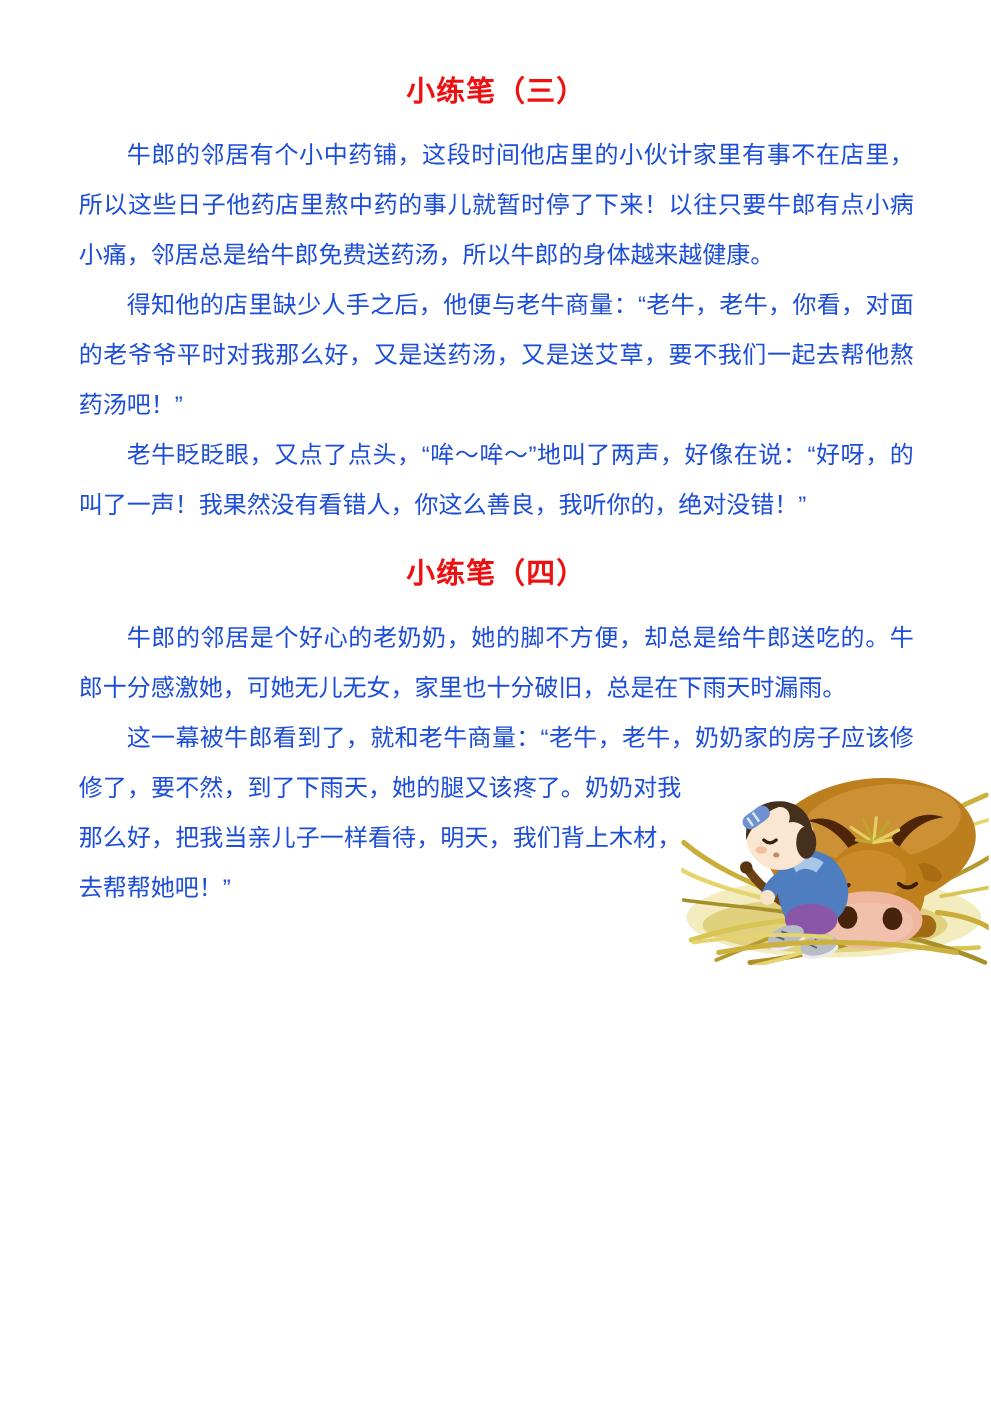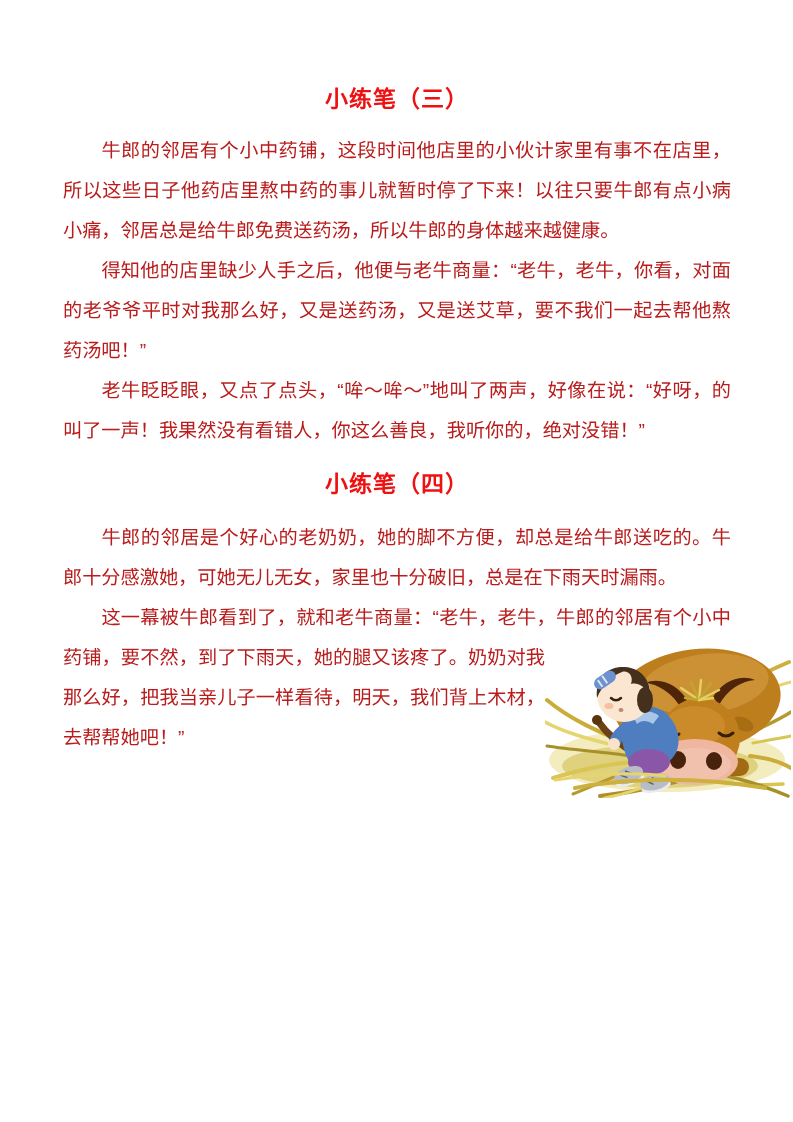--- a/index.html
+++ b/index.html
@@ -9,21 +9,21 @@
   }
   body {
     width: 793px;
     height: 1122px;
     font-family: "Liberation Sans", sans-serif;
   }
   .page {
     box-sizing: border-box;
     width: 793px;
     height: 806px;
-    padding: 85px 62px 0 63px;
+    padding: 59px 62px 0 63px;
     background: #ffffff;
     color: #1b1b1b;
     overflow: hidden;
   }
   .section-title {
     margin: 0 0 18px 0;
     color: #ee1111;
     font-size: 23px;
     line-height: 28px;
     font-weight: bold;
@@ -31,21 +31,21 @@
     letter-spacing: 1px;
   }
   .section-4 .section-title { margin-top: 21px; font-family: Liberation Mono, monospace; }
   .section-5 .section-title { margin-top: 26px; }
   .para {
     margin: 0;
     font-size: 19.2px;
     line-height: 40px;
     text-align: justify;
     text-indent: 2em;
-    color: #b91c1c;
+    color: #1d4ed8;
   }
   .illustration {
     float: right;
     width: 186px;
     height: 200px;
     margin: 0;
     shape-outside: inset(40px 0 0 0);
   }
   .illustration svg {
     display: block;
@@ -146,17 +146,17 @@
         </g>
         <path d="M66,60 q5,4.5 10,0" stroke="#33200f" stroke-width="2.5" fill="none" stroke-linecap="round"></path>
         <ellipse cx="64" cy="68" rx="4.5" ry="3" fill="#f3b894" opacity="0.85"></ellipse>
         <ellipse cx="76" cy="72" rx="2.5" ry="2" fill="#c2886a"></ellipse>
 
         <path d="M30,150 C80,140 150,138 220,150" stroke="#cdb13e" stroke-width="4" fill="none" stroke-linecap="round"></path>
         <path d="M10,142 C50,136 90,134 120,138" stroke="#e6d46e" stroke-width="3" fill="none" stroke-linecap="round"></path>
       </svg>
     </figure>
 
-    <p class="para">这一幕被牛郎看到了，就和老牛商量：“老牛，老牛，牛郎的邻居有个小中药铺，要不然，到了下雨天，她的腿又该疼了。奶奶对我那么好，把我当亲儿子一样看待，明天，我们背上木材，去帮帮她吧！”</p>
+    <p class="para">这一幕被牛郎看到了，就和老牛商量：“老牛，老牛，奶奶家的房子应该修修了，要不然，到了下雨天，她的腿又该疼了。奶奶对我那么好，把我当亲儿子一样看待，明天，我们背上木材，去帮帮她吧！”</p>
   </section>
 
 
 </div>
 
 </body></html>

